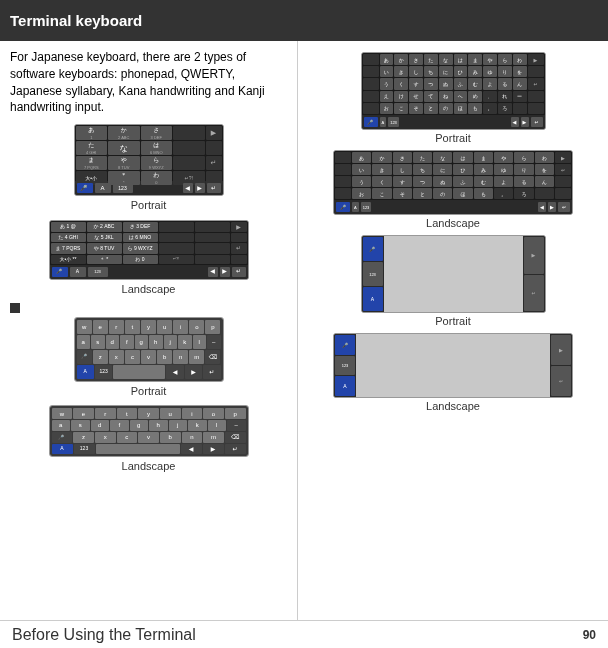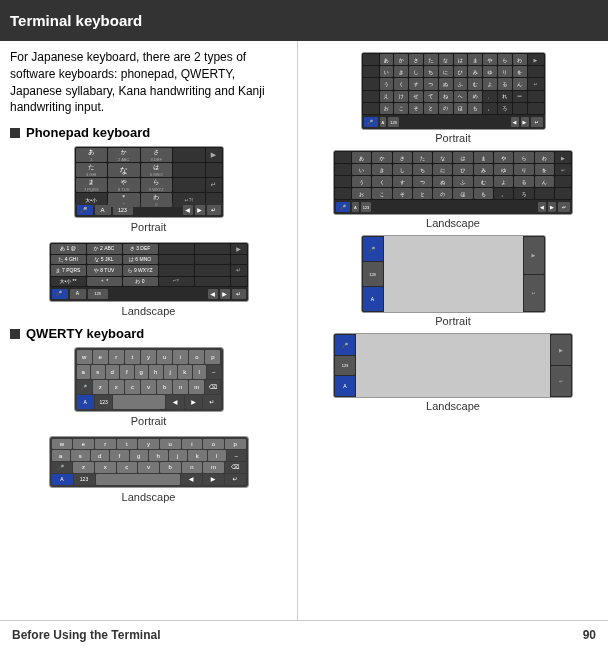--- a/index.html
+++ b/index.html
@@ -191,23 +191,22 @@
       justify-content: flex-end;
       padding: 0 12px;
       background: #fff;
     }
 
     .bottom-bar-left {
       flex: 1;
     }
 
     .bottom-bar-text {
-      font-size: 12px;
+      font-size: 16px;
       color: #333;
-      font-weight: bold;
     }
 
     .page-number {
       font-size: 12px;
       color: #333;
       font-weight: bold;
     }
 
     .syllabary-portrait {
       width: 185px;
@@ -289,24 +288,20 @@
 <div class="header">
   <span>Terminal keyboard</span>
 </div>
 
 <div class="content-area">
 
   <div class="left-col">
 
     <p class="intro-text">For Japanese keyboard, there are 2 types of software keyboards: phonepad, QWERTY, Japanese syllabary, Kana handwriting and Kanji handwriting input.</p>
 
-    <div class="section-heading">
-      <span class="square-icon"></span>
-      <span>Phonepad keyboard</span>
-    </div>
 
     <div class="kbd-image-container">
       <div class="kbd-mock phonepad-portrait">
         <div style="display:grid;grid-template-columns:repeat(4,1fr) 16px;gap:1px;background:#1a1a1a;padding:1px;height:calc(100% - 14px);">
 
           <div class="phonepad-cell">
               <span style="font-size:6px;">あ</span>
               <span style="font-size:4px;color:#aaa;">1</span>
             </div>
           <div class="phonepad-cell">
@@ -472,21 +467,20 @@
           <div class="kbd-btn-small" style="width:14px;">
               <span style="font-size:6px;">↵</span>
             </div>
         </div>
       </div>
       <span class="kbd-image-caption">Landscape</span>
     </div>
 
     <div class="section-heading">
       <span class="square-icon"></span>
-      <span>QWERTY keyboard</span>
     </div>
 
     <div class="kbd-image-container">
       <div class="kbd-mock qwerty-portrait">
         <div class="qwerty-inner">
           <div class="qwerty-row">
             <div class="qwerty-key">w</div>
             <div class="qwerty-key">e</div>
             <div class="qwerty-key">r</div>
             <div class="qwerty-key">t</div>

